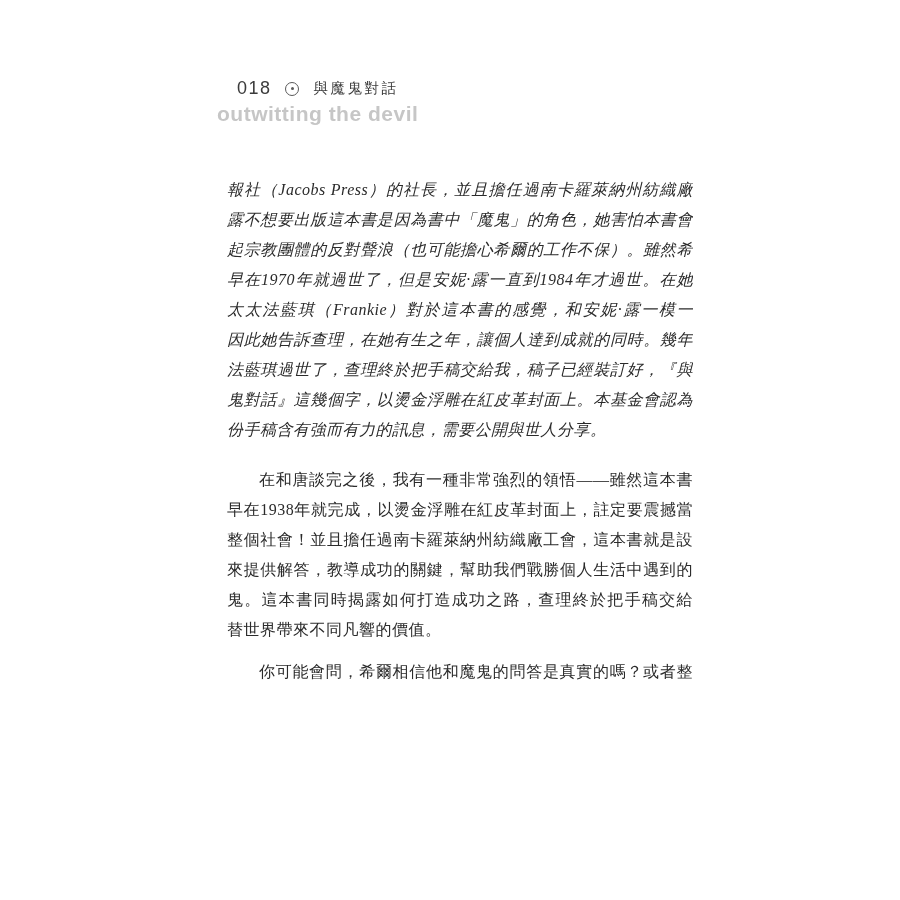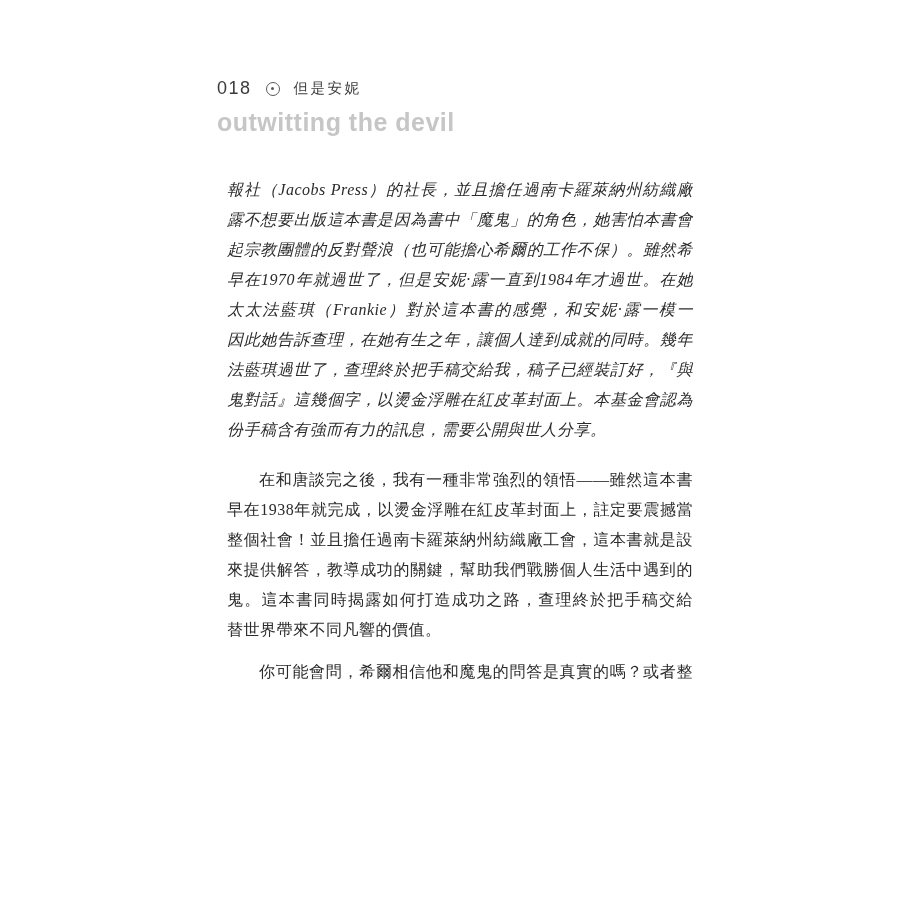--- a/index.html
+++ b/index.html
@@ -18,20 +18,21 @@
   
   .header {
     position: absolute;
     left: 217px;
     top: 78px;
   }
   .header-row {
     display: flex;
     align-items: center;
     gap: 14px;
+    justify-content: center;
   }
   .page-num {
     font-family: "Liberation Sans", "DejaVu Sans", sans-serif;
     font-size: 18px;
     letter-spacing: 1.5px;
     color: #3b3b3b;
   }
   .circled-dot {
     width: 12px;
     height: 12px;
@@ -50,24 +51,24 @@
     margin: -1.75px 0 0 -1.75px;
     background: #5a5a5a;
     border-radius: 50%;
   }
   .book-title {
     font-size: 14.5px;
     letter-spacing: 2.5px;
     color: #3b3b3b;
   }
   .en-title {
-    margin-top: 9px;
+    margin-top: 3px;
     font-family: "Liberation Sans", "DejaVu Sans", sans-serif;
     font-weight: bold;
-    font-size: 25px;
+    font-size: 21px;
     letter-spacing: 0.5px;
     color: #c6c6c6;
   }
   
   .body-text {
     position: absolute;
     left: 215px;
     top: 163px;
     width: 490px;
     color: #2b2b2b;
@@ -92,21 +93,21 @@
 </style>
 </head>
 <body>
 
 <div class="page">
 
   <div class="header">
     <div class="header-row">
       <span class="page-num">018</span>
       <span class="circled-dot"></span>
-      <span class="book-title">但是安妮</span>
+      <span class="book-title">與魔鬼對話</span>
     </div>
     <div class="en-title">outwitting the devil</div>
   </div>
 
   <div class="body-text">
       <div class="para kai">
         <div class="line j">報社（Jacobs Press）的社長，並且擔任過南卡羅萊納州紡織廠工會</div>
         <div class="line j">露不想要出版這本書是因為書中「魔鬼」的角色，她害怕本書會引</div>
         <div class="line j">起宗教團體的反對聲浪（也可能擔心希爾的工作不保）。雖然希爾</div>
         <div class="line j">早在1970年就過世了，但是安妮·露一直到1984年才過世。在她臨</div>

